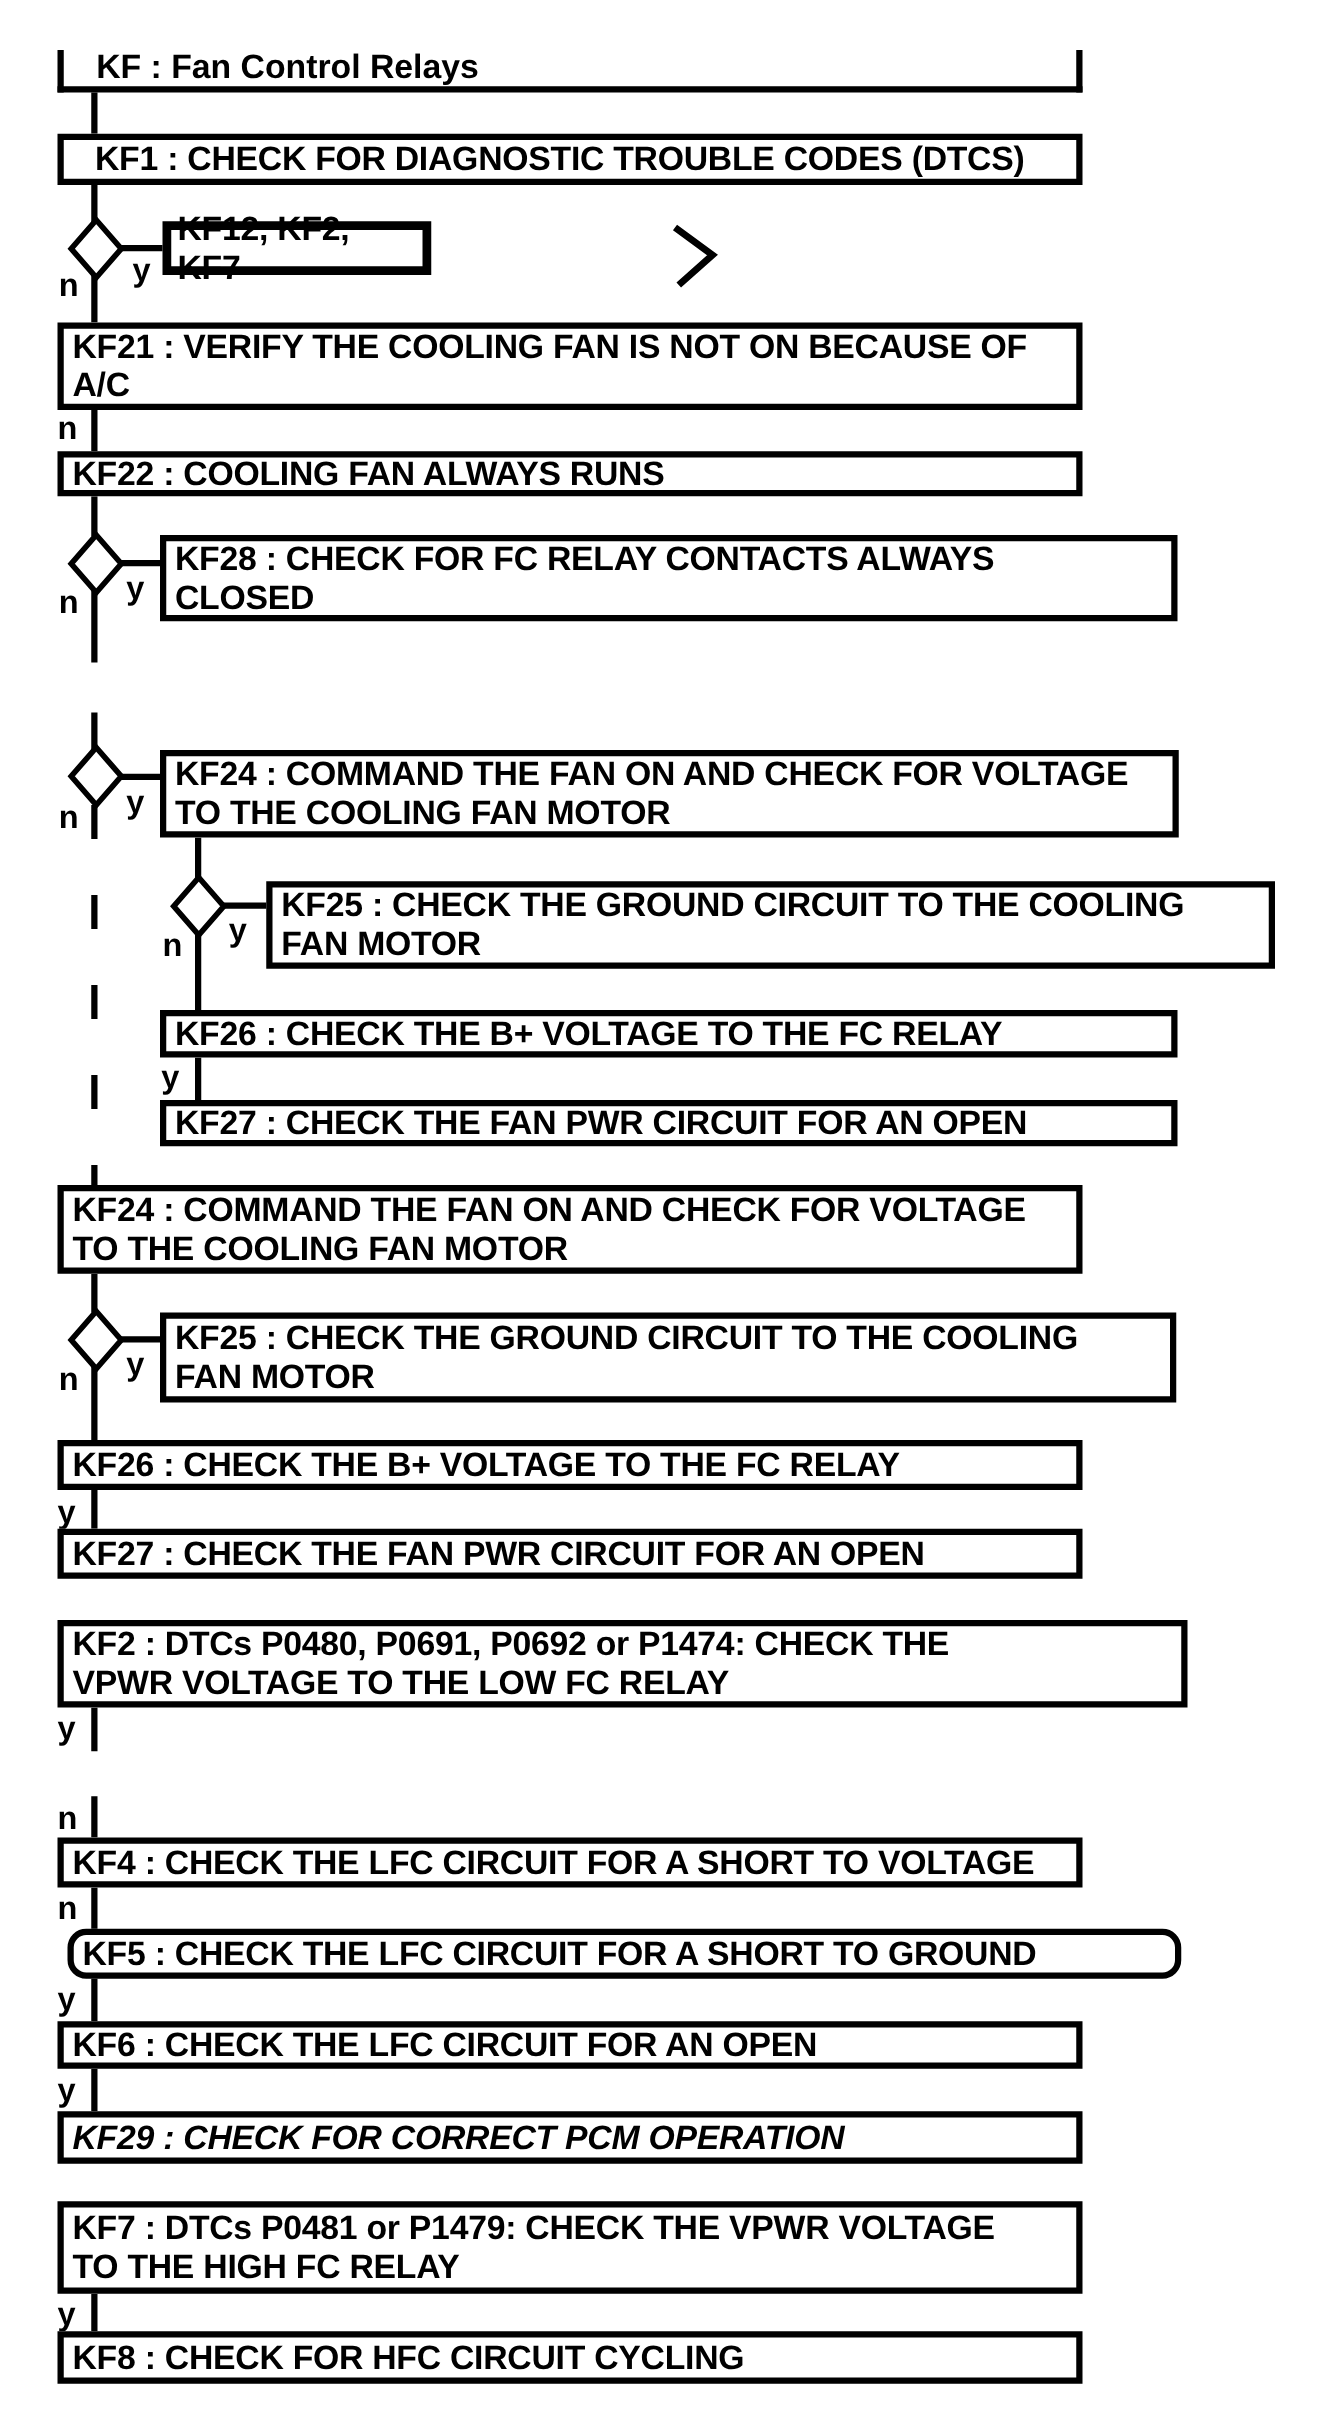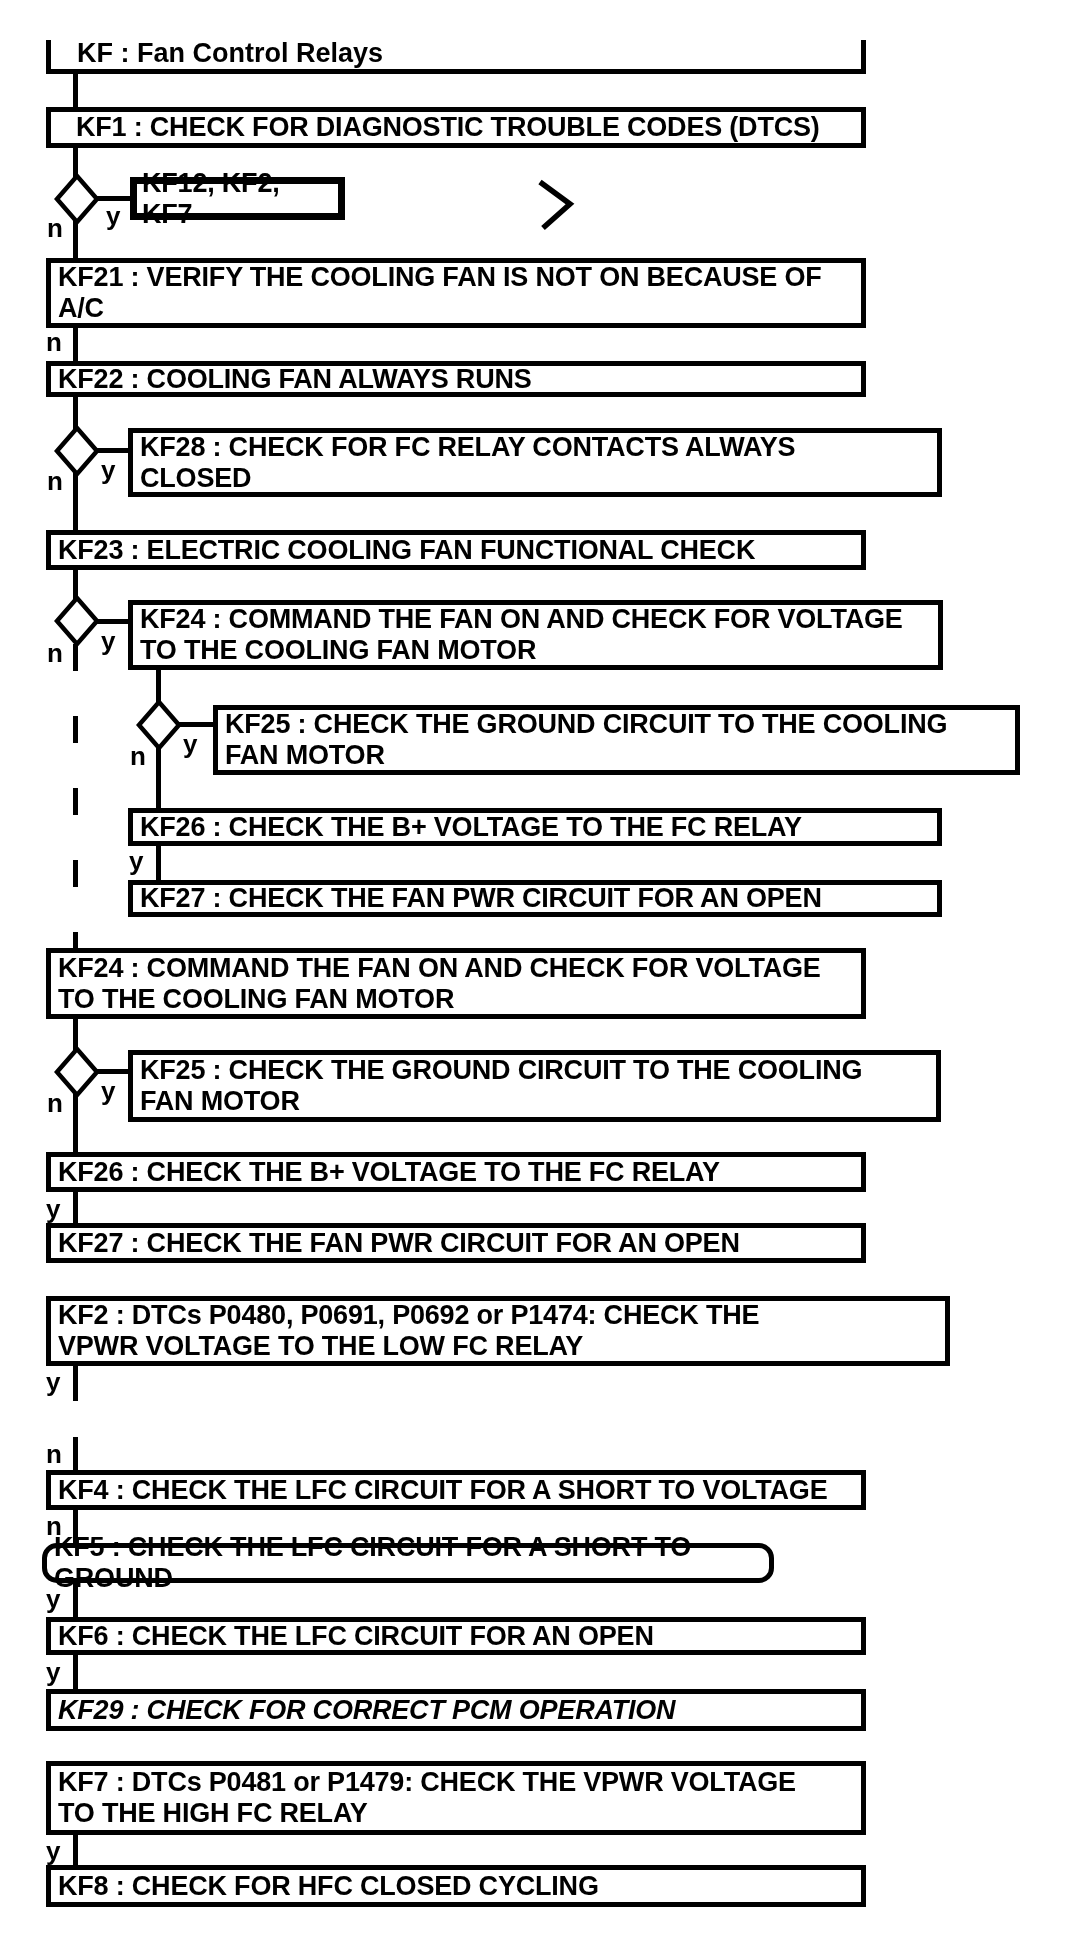--- a/index.html
+++ b/index.html
@@ -130,36 +130,35 @@
   <div class="branch-label" style="left:46px;  top:1659px;">y</div>
   <div class="branch-label" style="left:46px;  top:1838px;">y</div>
 
   <div class="box" style="left:46px; top:107px; width:820px; height:41px;padding-left:25px;">KF1 : CHECK FOR DIAGNOSTIC TROUBLE CODES (DTCS)</div>
   <div class="box box--ref" style="left:130px; top:177px; width:215px; height:43px;">KF12, KF2, KF7</div>
   <div class="box" style="left:46px; top:258px; width:820px; height:70px;">KF21 : VERIFY THE COOLING FAN IS NOT ON BECAUSE OF
 A/C</div>
   <div class="box" style="left:46px; top:361px; width:820px; height:36px;">KF22 : COOLING FAN ALWAYS RUNS</div>
   <div class="box" style="left:128px; top:428px; width:814px; height:69px;">KF28 : CHECK FOR FC RELAY CONTACTS ALWAYS
 CLOSED</div>
-  <div class="box" style="left:46px; top:530px; width:820px; height:40px;">KF23 : ELECTRIC COOLING FAN FUNCTIONAL CHECK</div>
   <div class="box" style="left:128px; top:600px; width:815px; height:70px;">KF24 : COMMAND THE FAN ON AND CHECK FOR VOLTAGE
 TO THE COOLING FAN MOTOR</div>
   <div class="box" style="left:213px; top:705px; width:807px; height:70px;">KF25 : CHECK THE GROUND CIRCUIT TO THE COOLING
 FAN MOTOR</div>
   <div class="box" style="left:128px; top:808px; width:814px; height:38px;">KF26 : CHECK THE B+ VOLTAGE TO THE FC RELAY</div>
   <div class="box" style="left:128px; top:880px; width:814px; height:37px;">KF27 : CHECK THE FAN PWR CIRCUIT FOR AN OPEN</div>
   <div class="box" style="left:46px; top:948px; width:820px; height:71px;">KF24 : COMMAND THE FAN ON AND CHECK FOR VOLTAGE
 TO THE COOLING FAN MOTOR</div>
   <div class="box" style="left:128px; top:1050px; width:813px; height:72px;">KF25 : CHECK THE GROUND CIRCUIT TO THE COOLING
 FAN MOTOR</div>
   <div class="box" style="left:46px; top:1152px; width:820px; height:40px;">KF26 : CHECK THE B+ VOLTAGE TO THE FC RELAY</div>
   <div class="box" style="left:46px; top:1223px; width:820px; height:40px;">KF27 : CHECK THE FAN PWR CIRCUIT FOR AN OPEN</div>
   <div class="box" style="left:46px; top:1296px; width:904px; height:70px;">KF2 : DTCs P0480, P0691, P0692 or P1474: CHECK THE
 VPWR VOLTAGE TO THE LOW FC RELAY</div>
   <div class="box" style="left:46px; top:1470px; width:820px; height:40px;">KF4 : CHECK THE LFC CIRCUIT FOR A SHORT TO VOLTAGE</div>
-  <div class="box" style="left:42px; top:1543px; width:732px; height:40px;border-radius:15px;">KF5 : CHECK THE LFC CIRCUIT FOR A SHORT TO GROUND</div>
+  <div class="box" style="left:54px; top:1543px; width:891px; height:40px;border-radius:15px;">KF5 : CHECK THE LFC CIRCUIT FOR A SHORT TO GROUND</div>
   <div class="box" style="left:46px; top:1617px; width:820px; height:38px;">KF6 : CHECK THE LFC CIRCUIT FOR AN OPEN</div>
   <div class="box" style="left:46px; top:1689px; width:820px; height:42px;font-style:italic;">KF29 : CHECK FOR CORRECT PCM OPERATION</div>
   <div class="box" style="left:46px; top:1761px; width:820px; height:74px;">KF7 : DTCs P0481 or P1479: CHECK THE VPWR VOLTAGE
 TO THE HIGH FC RELAY</div>
-  <div class="box" style="left:46px; top:1865px; width:820px; height:42px;">KF8 : CHECK FOR HFC CLOSED CYCLING</div>
+  <div class="box" style="left:46px; top:1865px; width:820px; height:42px;">KF8 : CHECK FOR HFC CIRCUIT CYCLING</div>
 
 </div>
 
 </body></html>

